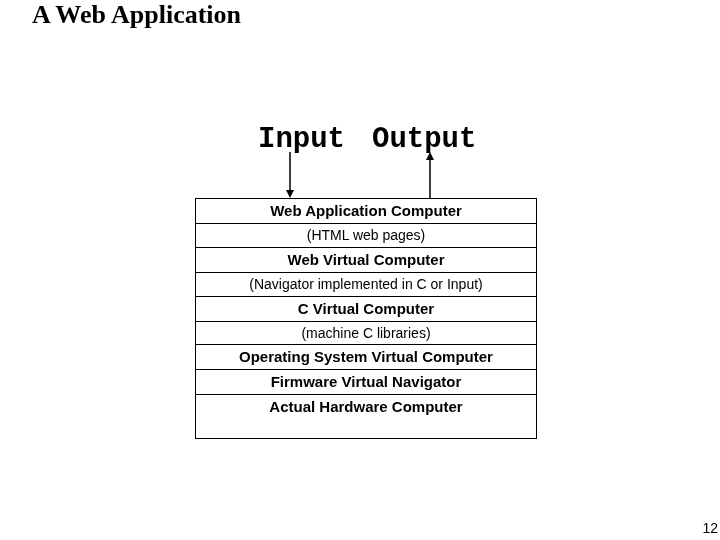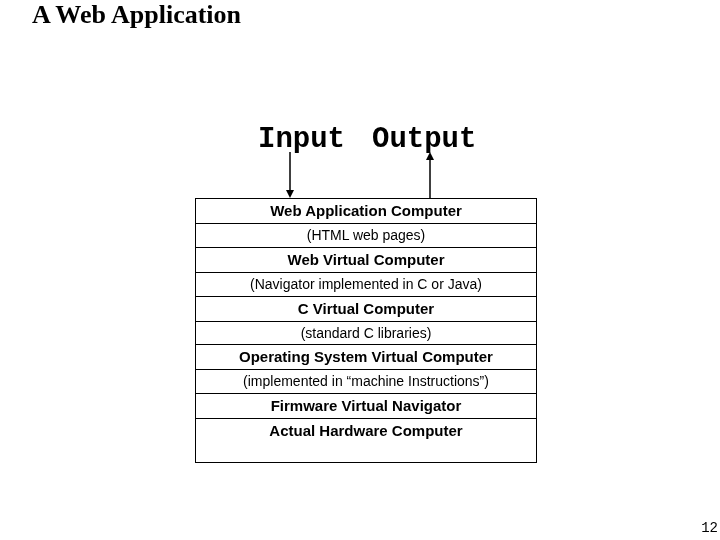--- a/index.html
+++ b/index.html
@@ -45,21 +45,21 @@
   }
   .row:last-child { border-bottom: none; }
   .row.head { font-weight: bold; font-size: 15px; }
   .row.sub  { font-size: 14px; }
   .row.tall { padding-bottom: 22px; }
 
   .pagenum {
     position: absolute;
     right: 2px;
     bottom: 4px;
-    font-family: Liberation Mono, monospace;
+    font-family: Liberation Sans, sans-serif;
     font-size: 14px;
   }
 
   .arrow {
     position: absolute;
     width: 20px;
     height: 46px;
     pointer-events: none;
   }
   .arrow svg { width: 100%; height: 100%; }
@@ -84,22 +84,21 @@
   <svg viewBox="0 0 20 46">
     <line x1="10" y1="46" x2="10" y2="6" stroke="#000" stroke-width="1.5"></line>
     <polygon points="10,0 6,8 14,8" fill="#000"></polygon>
   </svg>
 </div>
 
 <div class="stack">
   <div class="row head">Web Application Computer</div>
   <div class="row sub">(HTML web pages)</div>
   <div class="row head">Web Virtual Computer</div>
-  <div class="row sub">(Navigator implemented in C or Java)</div>
+  <div class="row sub">(Navigator implemented in C or Input)</div>
   <div class="row head">C Virtual Computer</div>
-  <div class="row sub">(standard C libraries)</div>
+  <div class="row sub">(machine C libraries)</div>
   <div class="row head">Operating System Virtual Computer</div>
-  <div class="row sub">(implemented in “machine Instructions”)</div>
   <div class="row head">Firmware Virtual Navigator</div>
   <div class="row head tall">Actual Hardware Computer</div>
 </div>
 
 <div class="pagenum">12</div>
 
 </body></html>

